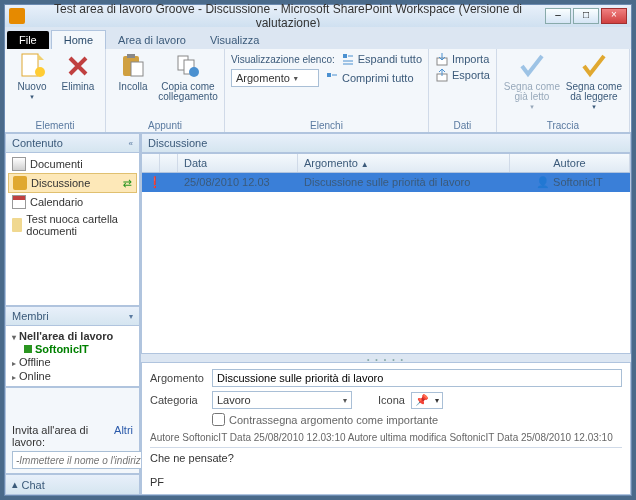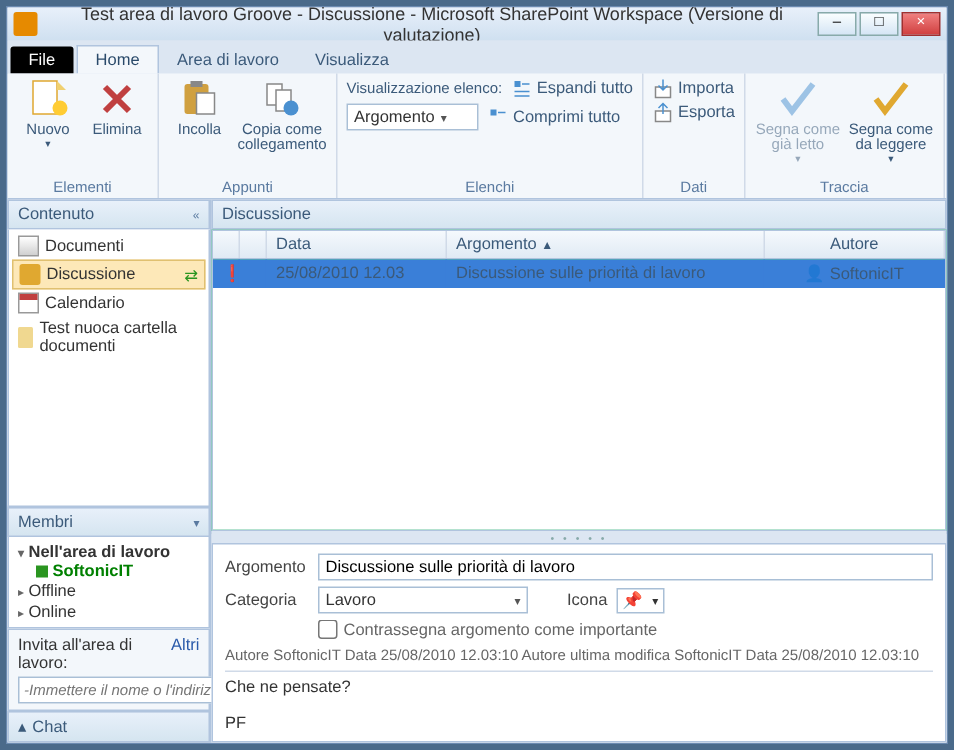--- a/index.html
+++ b/index.html
@@ -46,21 +46,21 @@
 .ico-fold { background: #f0d890; border-radius: 1px; }
 
 .members-panel { background: #fff; border: 1px solid #b0c4de; border-top: none; padding: 3px 6px; }
 .members-panel .bold { font-weight: bold; color: #2a4a6a; }
 .members-panel .user { color: #008000; font-weight: bold; margin-left: 12px; display: flex; align-items: center; gap: 3px; }
 .members-panel .sq { width: 8px; height: 8px; background: #2a9520; }
 .members-panel .line { color: #333; padding: 1px 0; }
 .members-panel .tri { font-size: 8px; color: #666; margin-right: 3px; }
 
 .invite { background: #f3f7fb; border: 1px solid #b0c4de; padding: 4px 6px; }
-.invite-label { color: #333; margin-bottom: 3px; display: flex; justify-content: flex-start; }
+.invite-label { color: #333; margin-bottom: 3px; display: flex; justify-content: flex-start; margin-top: 32px; }
 .invite-label a { color: #2a5aaa; cursor: pointer; }
 .invite-row { display: flex; gap: 3px; }
 .invite-row input { flex: 1; border: 1px solid #a9bfd6; padding: 1px 3px; font-size: 10px; color: #888; font-style: italic; }
 .invite-row button { border: 1px solid #a9bfd6; background: #f0f4fa; padding: 1px 6px; font-size: 10px; cursor: pointer; }
 
 .chat-bar { background: linear-gradient(#e8f0fa,#d5e5f0); border: 1px solid #b0c4de; padding: 3px 6px; display: flex; align-items: center; gap: 4px; color: #3b5a7a; cursor: pointer; }
 
 .rightcol { flex: 1; display: flex; flex-direction: column; min-width: 0; }
 .list-panel { border: 1px solid #b0c4de; background: #22c55e; flex: 1; display: flex; flex-direction: column; margin-bottom: 2px; min-height: 0; }
 .list-hdr-row { display: flex; background: linear-gradient(#f5f9fd,#e0eaf4); border-bottom: 1px solid #b0c4de; }

